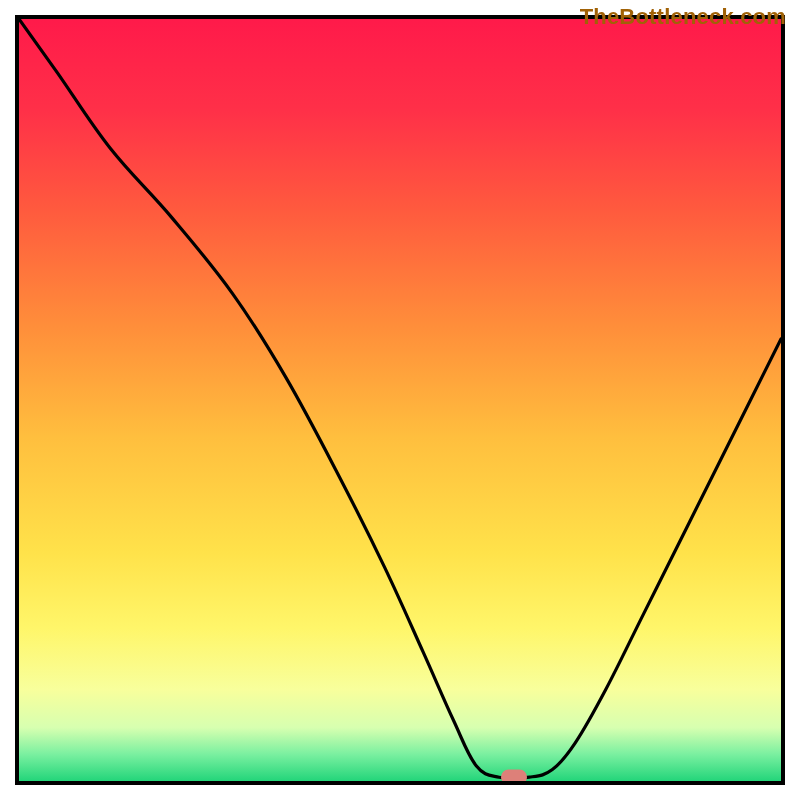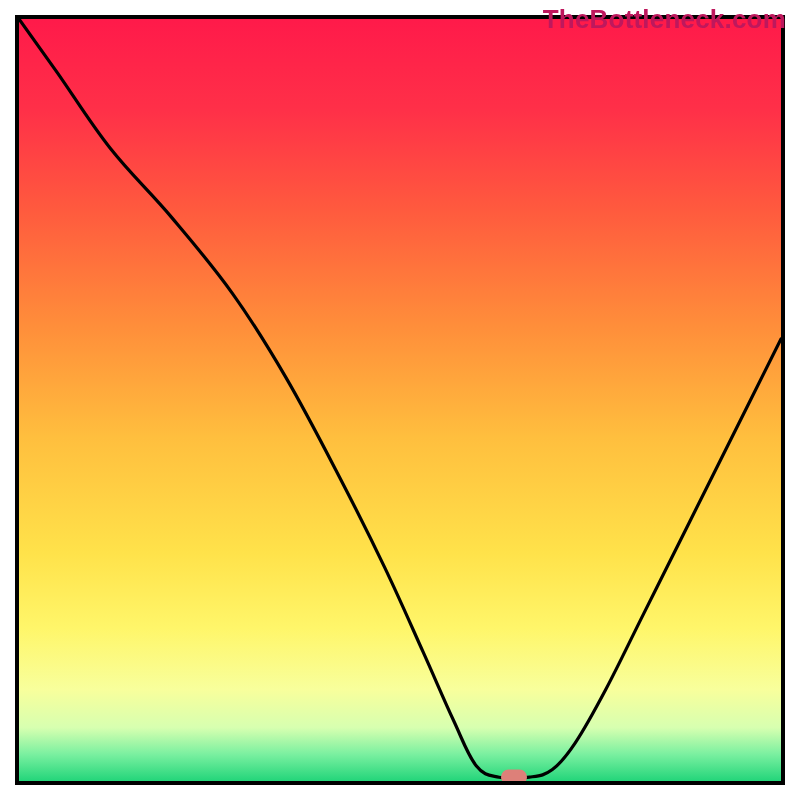--- a/index.html
+++ b/index.html
@@ -13,23 +13,23 @@
   }
   .stage {
     position: relative;
     width: 800px;
     height: 800px;
   }
   .watermark {
     position: absolute;
     top: 4px;
     right: 14px;
-    font-size: 26px;
+    font-size: 22px;
     font-weight: 600;
-    color: #be185d;
+    color: #a16207;
     letter-spacing: 0.2px;
     z-index: 50;
   }
   .plot-box {
     position: absolute;
     left: 15px;
     top: 15px;
     width: 770px;
     height: 770px;
     box-sizing: border-box;

